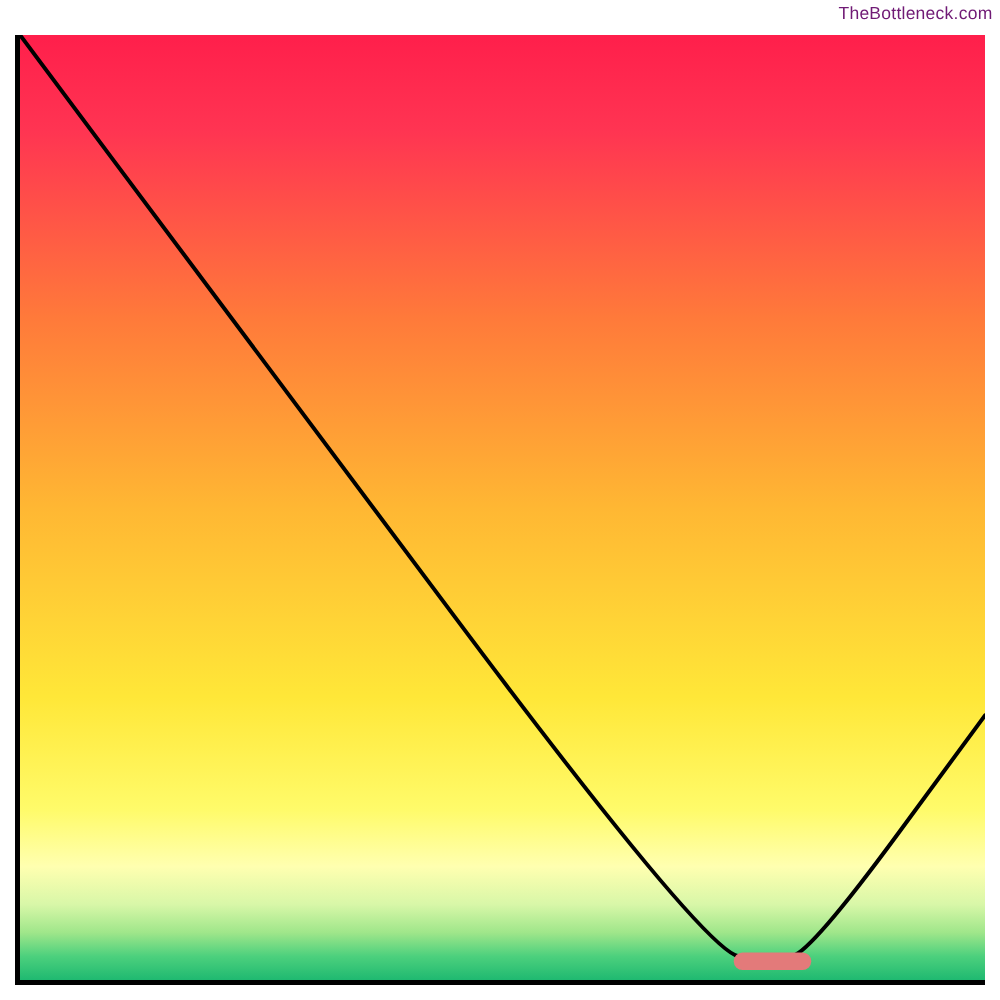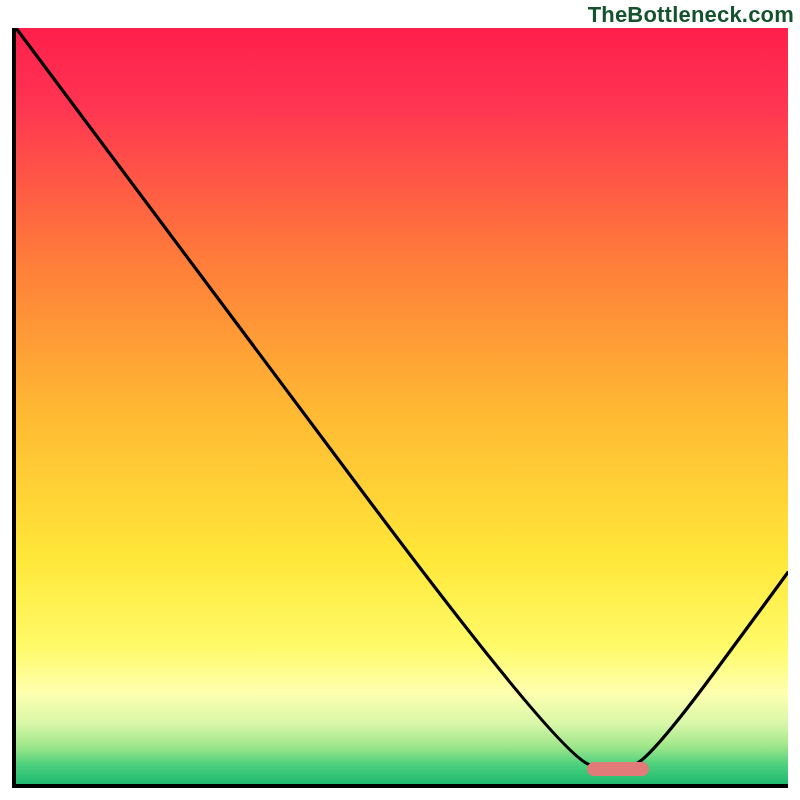--- a/index.html
+++ b/index.html
@@ -13,23 +13,23 @@
   .canvas {
     position: relative;
     width: 800px;
     height: 800px;
     overflow: hidden;
   }
   .watermark {
     position: absolute;
     top: 2px;
     right: 6px;
-    font-size: 22px;
-    color: #14532d;
-    font-weight: 700;
+    font-size: 14px;
+    color: #701a75;
+    font-weight: 400;
     letter-spacing: 0.2px;
   }
   .plot-area {
     position: absolute;
     left: 12px;
     top: 28px;
     width: 776px;
     height: 760px;
     border: 4px solid #000000;
     border-top: none;

